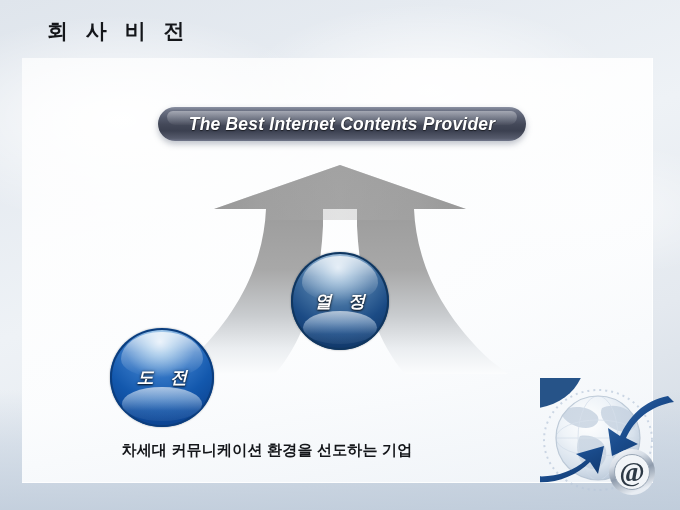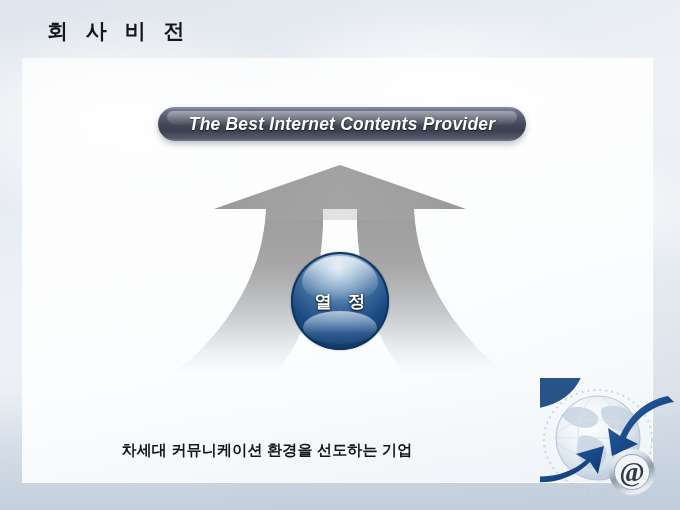--- a/index.html
+++ b/index.html
@@ -152,20 +152,21 @@
     display: flex;
     align-items: center;
     justify-content: center;
     font-size: 17px;
     font-weight: bold;
     letter-spacing: 6px;
     text-indent: 6px;
     color: #ffffff;
     text-shadow: 0 1px 2px rgba(0,0,0,0.85), 0 0 3px rgba(0,0,0,0.5);
     z-index: 2;
+    font-style: italic;
   }
 
   
   #orb-center {
     left: 291px; top: 252px; width: 98px; height: 98px;
   }
   #orb-center .orb-body {
     background:
       radial-gradient(circle at 48% 16%, #cfe0f0 0%, #8fb2d2 16%, #3f6d9e 40%, #1b4b85 62%, #123a6c 82%, #0c2c55 100%);
     box-shadow: 0 0 0 2px #10365f inset, 0 0 2px rgba(0,0,0,0.4);
@@ -282,20 +283,27 @@
   </div>
 
   <div class="orb" id="orb-center">
     <div class="orb-shadow"></div>
     <div class="orb-body"></div>
     <div class="orb-gloss"></div>
     <div class="orb-pool"></div>
     <div class="orb-label">열 정</div>
   </div>
 
+  <div class="orb" id="orb-left">
+    <div class="orb-shadow"></div>
+    <div class="orb-body"></div>
+    <div class="orb-gloss"></div>
+    <div class="orb-pool"></div>
+    <div class="orb-label">도 전</div>
+  </div>
 
 
   <div class="caption">차세대 커뮤니케이션 환경을 선도하는 기업</div>
 
   <div class="globe-wrap">
     <svg width="140" height="132" viewBox="0 0 140 132" aria-hidden="true">
       <defs>
         <radialGradient id="globeGrad" cx="38%" cy="30%" r="72%">
           <stop offset="0%" stop-color="#ffffff"></stop>
           <stop offset="45%" stop-color="#eef3f8"></stop>

